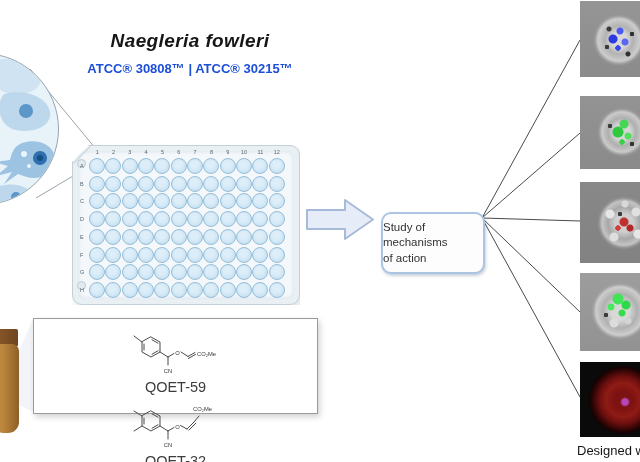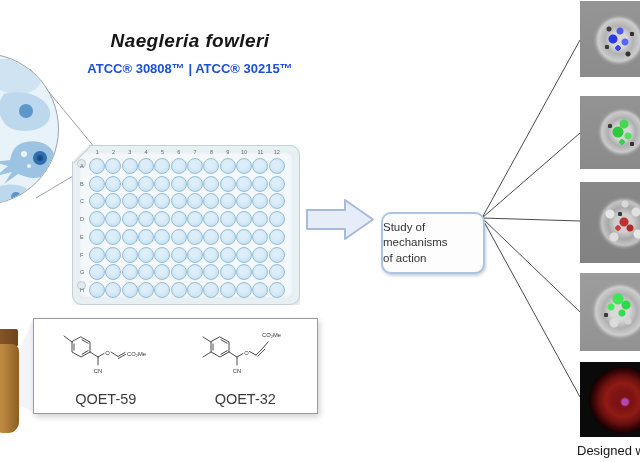--- a/index.html
+++ b/index.html
@@ -42,21 +42,21 @@
   
   .bottle-cap{position:absolute;left:-6px;top:329px;width:24px;height:17px;z-index:3;
         background:linear-gradient(90deg,#8a5a2c,#6f451d);border-radius:2px 2px 1px 1px;}
   .bottle-body{position:absolute;left:-8px;top:344px;width:27px;height:89px;z-index:3;
         background:linear-gradient(90deg,#cf9a48,#b5803a 50%,#8c5f26);
         border-radius:7px 7px 11px 11px;}
 
   
   .qoet-box{position:absolute;left:33px;top:318px;width:285px;height:96px;z-index:3;
         background:#fff;border:1.5px solid #9a9a9a;box-shadow:2px 3px 6px rgba(0,0,0,.18);
-        display:flex;align-items:stretch;padding:4px 2px;box-sizing:border-box;}
+        display:flex;align-items:stretch;padding:4px 2px;box-sizing:border-box;flex-direction:column;}
   .compound{flex:1;display:flex;flex-direction:column;align-items:center;justify-content:space-between;}
   .struct{display:block;}
   .struct line,.struct path{stroke:#4a4a4a;stroke-width:1;fill:none;stroke-linecap:round;}
   .struct text{fill:#333;font-size:5.8px;font-family:"Liberation Sans","DejaVu Sans",sans-serif;}
   .clabel{font-size:14.5px;color:#3c3c3c;padding-bottom:2px;}
 
   
   .study{position:absolute;left:381px;top:188px;width:100px;height:58px;z-index:3;
         background:#fdfdfe;border:2px solid #abc4e2;border-radius:10px;
         box-shadow:1px 2px 3px rgba(100,120,150,.35);

